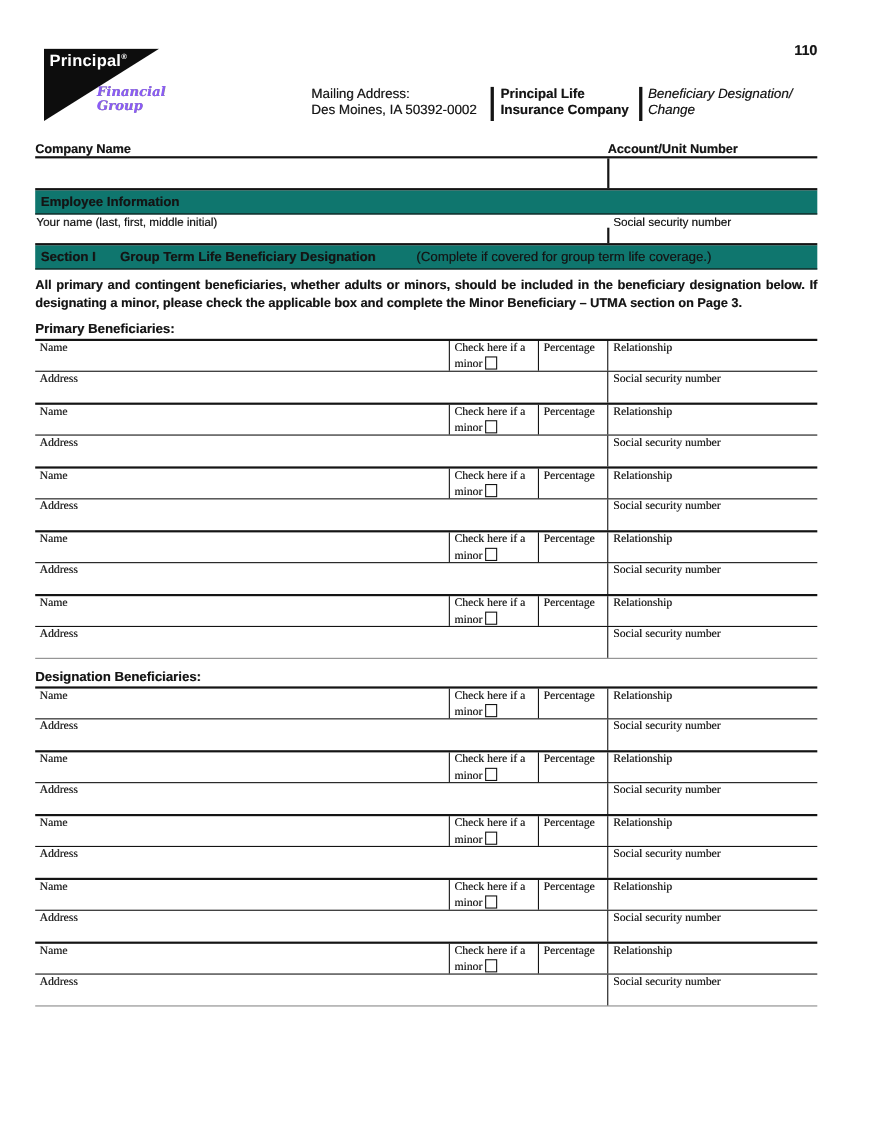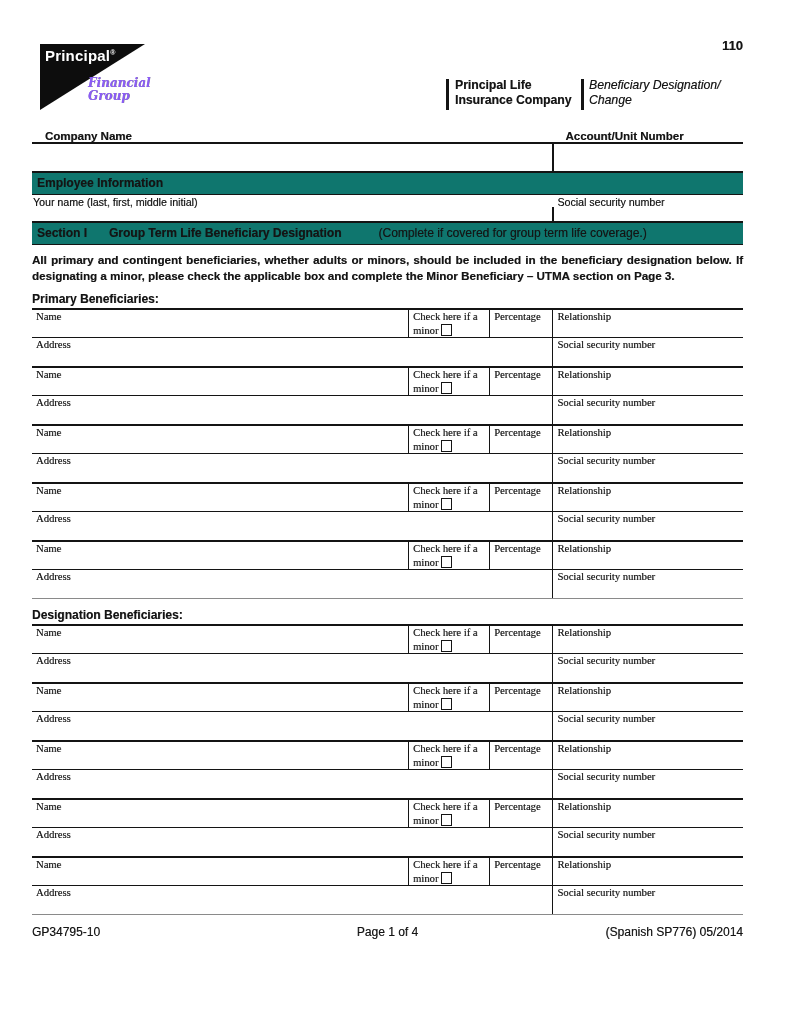--- a/index.html
+++ b/index.html
@@ -26,21 +26,21 @@
     font-style:italic; font-weight:bold; font-size:12px; line-height:13px; color:#8b5cf6; }
   .hcol { position:absolute; top:40px; font-size:12.2px; line-height:15px; white-space:nowrap; }
   .hcol.mailing { left:251px; }
   .hcol.pli { left:423px; font-weight:bold; }
   .hcol.ftitle { left:557px; font-weight:normal; font-style:italic; }
   .vbar { position:absolute; top:41px; width:3px; height:31px; background:#141414; }
   .vbar.b1 { left:414px; }
   .vbar.b2 { left:549px; }
   
   .split-labels { display:grid; grid-template-columns:73.2% 1fr; align-items:end; height:16px; }
-  .split-labels .lab { font-size:11.5px; font-weight:bold;margin-left:13px; }
+  .split-labels .lab { font-size:11.5px; font-weight:bold; }
   .fill-area { position:relative; height:27px; border-top:2.5px solid #141414; border-bottom:2.5px solid #141414; }
   .vdiv { position:absolute; left:73.2%; top:0; bottom:0; width:1.5px; background:#141414; }
   
   .gray-bar { background:#0f766e; border-bottom:1.5px solid #141414; padding:3px 5px 4px; font-size:12px; }
   .gray-bar .b { font-weight:bold; }
   .gray-bar .sec-label { margin-right:22px; }
   .gray-bar .note { font-weight:normal; margin-left:4px;padding-left:33px; }
   
   .yn-row { position:relative; height:26px; border-bottom:2.5px solid #141414; }
   .yn-row .lab { position:absolute; top:1px; font-size:10.6px; }
@@ -74,20 +74,24 @@
 
     <div class="logo">
       <div class="logo-tri"></div>
       <div class="logo-word"><span>Principal</span><span class="reg">®</span></div>
       <div class="logo-sub">
         <div>Financial</div>
         <div>Group</div>
       </div>
     </div>
 
+    <div class="hcol mailing">
+      <div>Mailing Address:</div>
+      <div>Des Moines, IA 50392-0002</div>
+    </div>
     <div class="vbar b1"></div>
     <div class="hcol pli">
       <div>Principal Life</div>
       <div>Insurance Company</div>
     </div>
     <div class="vbar b2"></div>
     <div class="hcol ftitle">
       <div>Beneficiary Designation/</div>
       <div>Change</div>
     </div>
@@ -379,19 +383,14 @@
       <div class="cell">
         <span>Address</span>
       </div>
       <div class="cell">
         <span>Social security number</span>
       </div>
     </div>
   </div>
 </div>
 
-  <div class="footer">
-    <div>GP34795-10</div>
-    <div class="c">Page 1 of 4</div>
-    <div class="r">(Spanish SP776) 05/2014</div>
-  </div>
 
 </div>
 
 </body></html>

